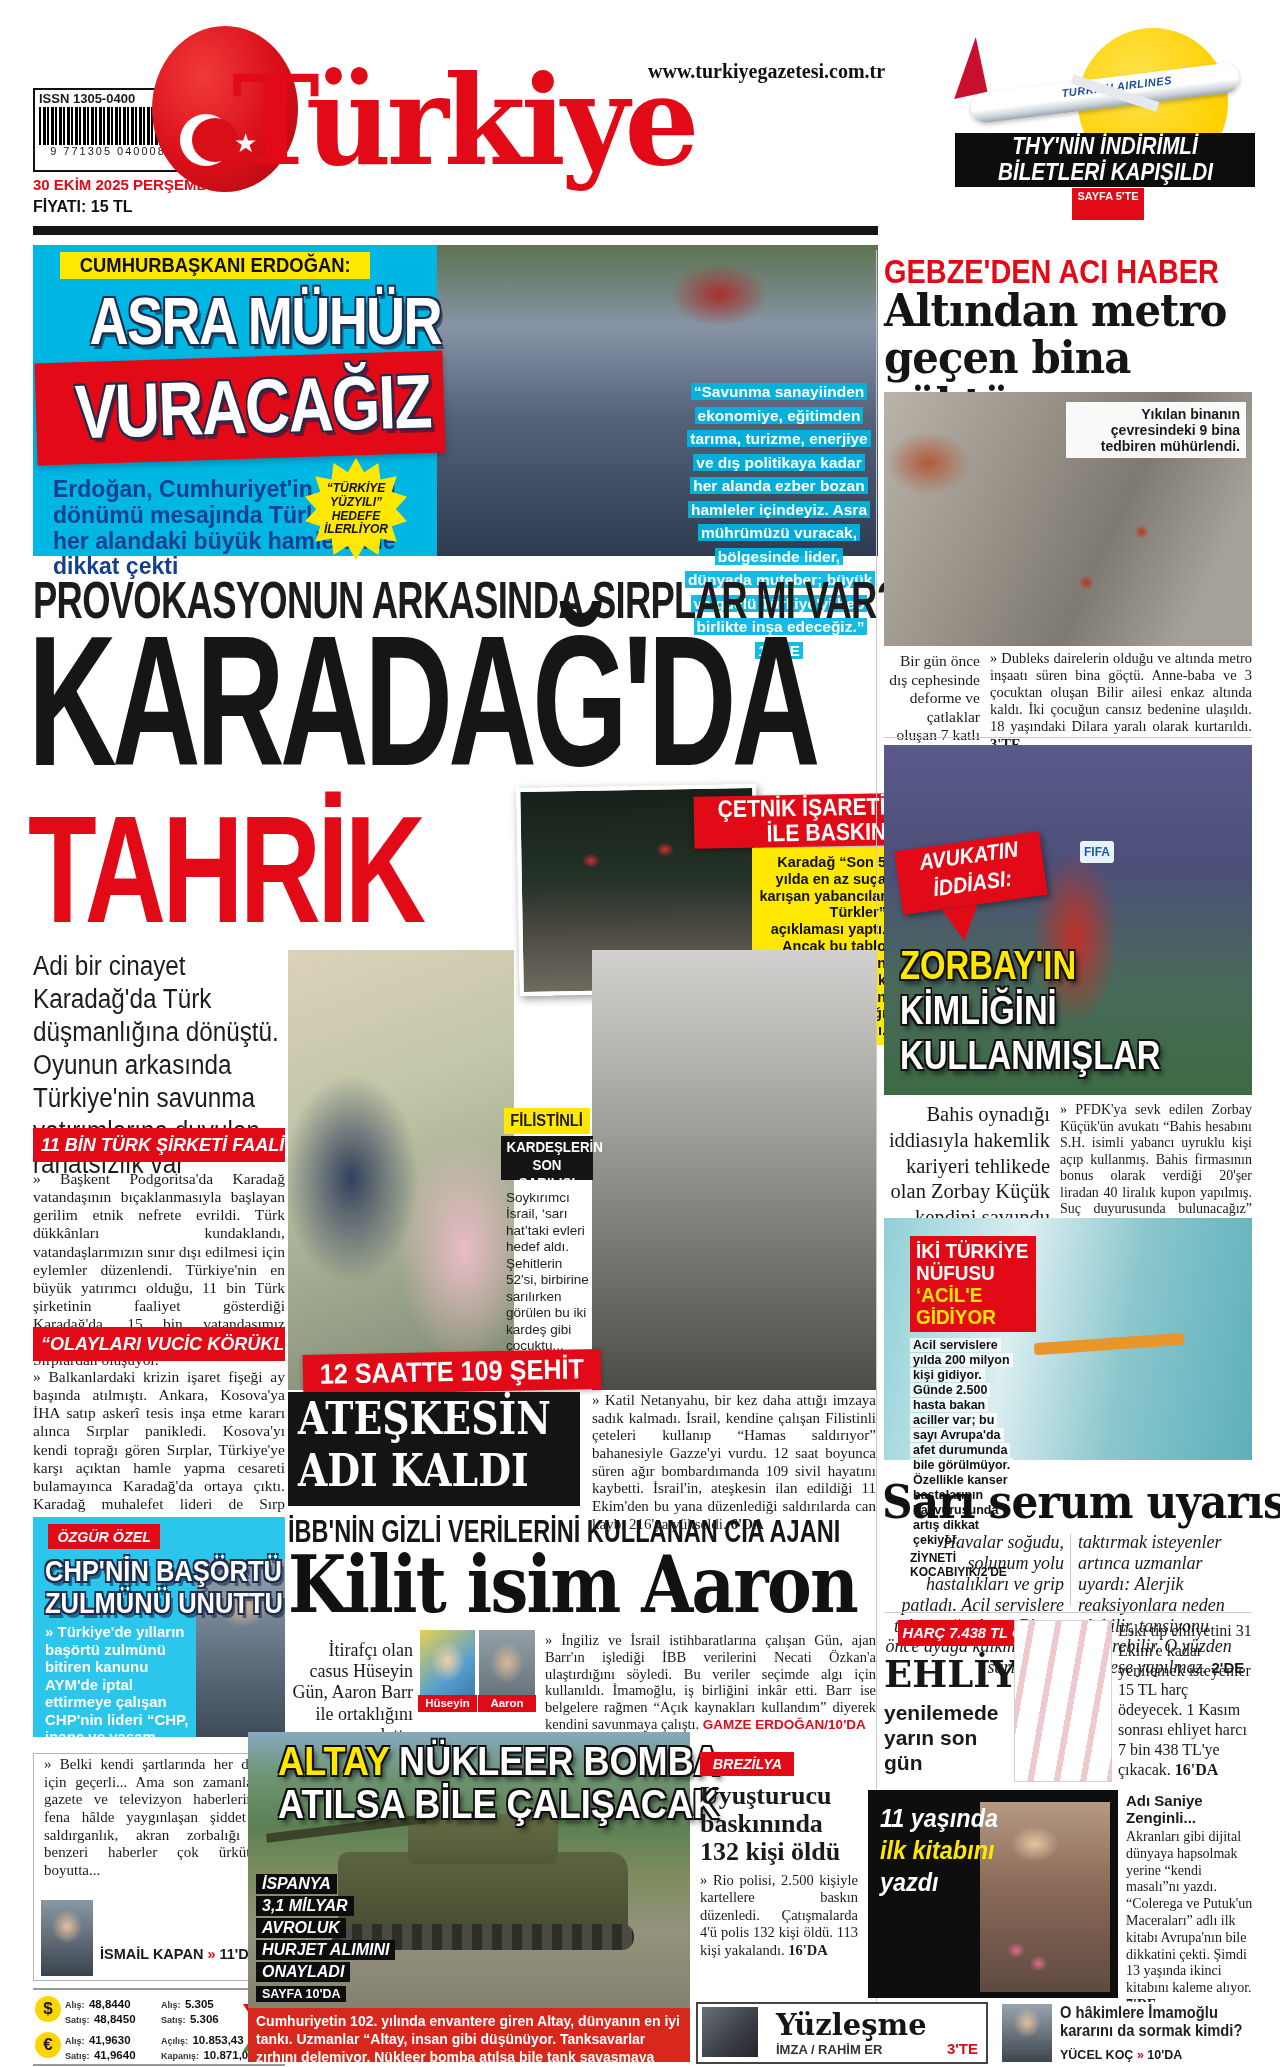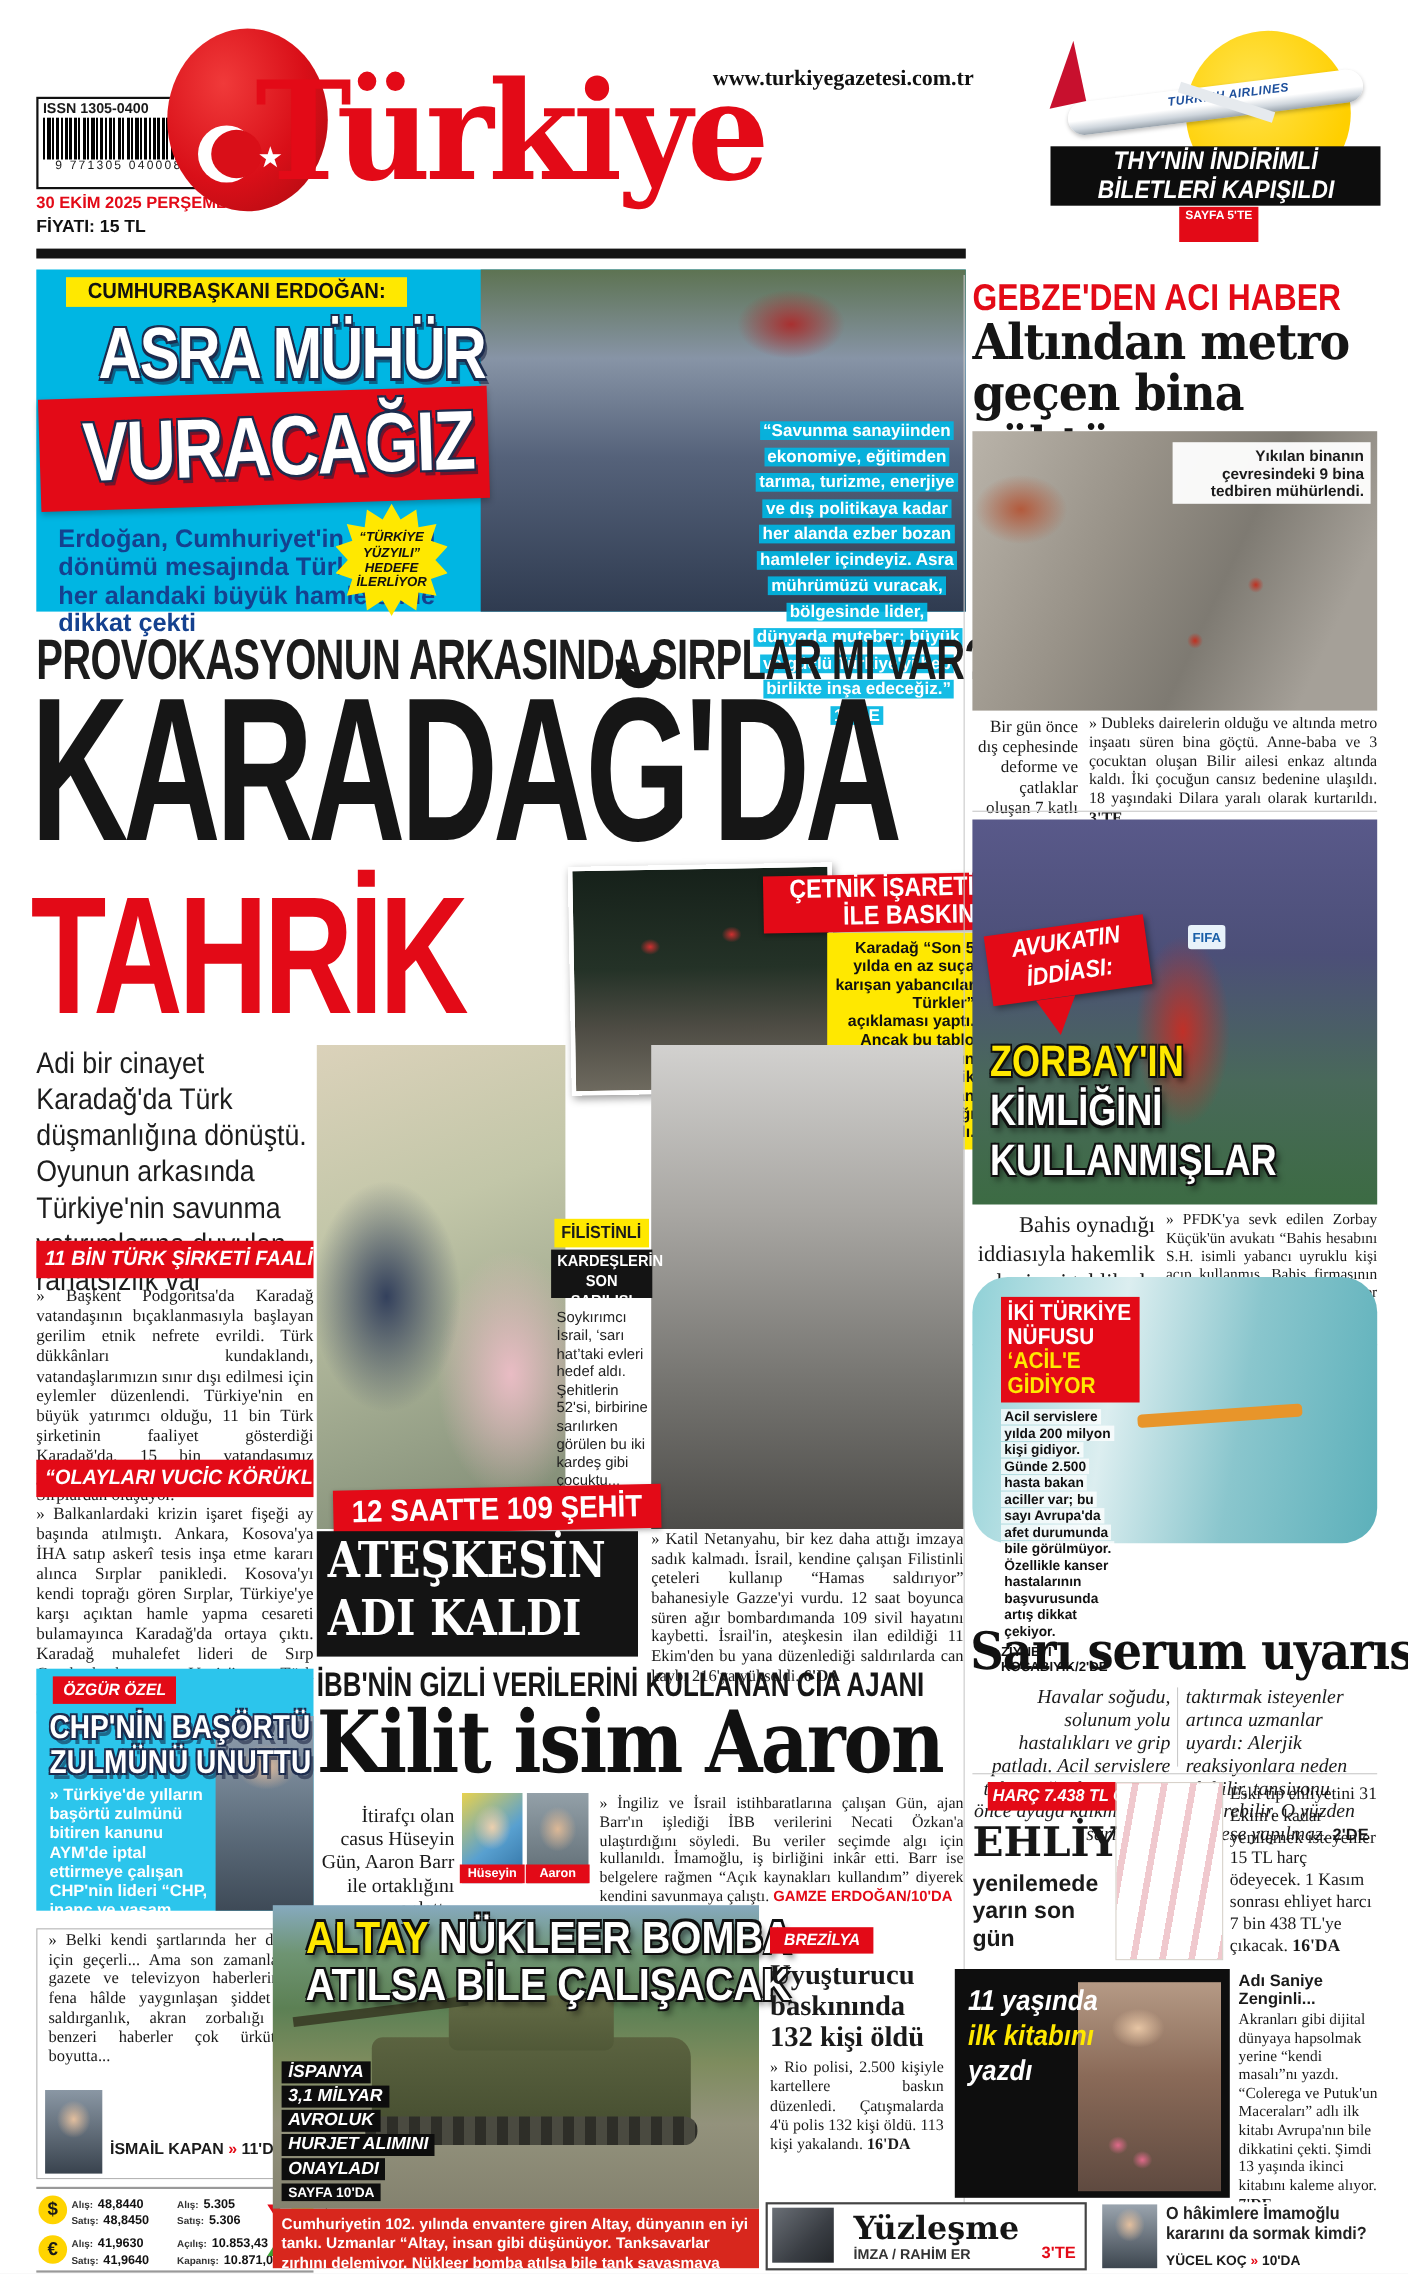--- a/index.html
+++ b/index.html
@@ -280,21 +280,21 @@
     <div class="abs" style="left:16px;top:288px;">
       <span class="cx outline-dark" style="font-size:40px;font-weight:900;color:#fff;transform:scaleX(.82);transform-origin:left;">KULLANMIŞLAR</span>
     </div>
   </div>
   <div class="abs serif" style="left:884px;top:1102px;width:166px;font-size:20.5px;text-align:right;line-height:1.26;">Bahis oynadığı iddiasıyla hakemlik kariyeri tehlikede olan Zorbay Küçük kendini savundu</div>
   <div class="abs serif just" style="left:1060px;top:1102px;width:192px;font-size:14px;line-height:1.18;">
     <span>» PFDK'ya sevk edilen Zorbay Küçük'ün avukatı “Bahis hesabını S.H. isimli yabancı uyruklu kişi açıp kullanmış. Bahis firmasının bonus olarak verdiği 20'şer liradan 40 liralık kupon yapılmış. Suç duyurusunda bulunacağız” dedi.</span> <b class="pageref" style="font-family:'Liberation Sans',sans-serif;font-size:13px;">SPOR'DA</b>
   </div>
   <div class="divider-h" style="left:884px;top:1222px;width:368px;"></div>
 
-  <div class="abs photo ph-er" style="left:884px;top:1161px;width:368px;height:242px;border-radius:32px;">
+  <div class="abs photo ph-er" style="left:884px;top:1218px;width:368px;height:242px;">
     <div class="abs" style="left:150px;top:120px;width:150px;height:12px;background:#e8952a;border-radius:4px;transform:rotate(-4deg);"></div>
     <div class="abs" style="left:26px;top:18px;width:126px;height:96px;background:#e30a17;padding:4px 6px;box-sizing:border-box;">
       <div><span class="cx" style="font-size:21px;font-weight:900;color:#fff;line-height:22px;transform:scaleX(.9);transform-origin:left;">İKİ TÜRKİYE</span></div>
       <div><span class="cx" style="font-size:21px;font-weight:900;color:#fff;line-height:22px;transform:scaleX(.9);transform-origin:left;">NÜFUSU</span></div>
       <div><span class="cx" style="font-size:21px;font-weight:900;color:#ffe800;line-height:22px;transform:scaleX(.9);transform-origin:left;">‘ACİL'E</span></div>
       <div><span class="cx" style="font-size:21px;font-weight:900;color:#ffe800;line-height:22px;transform:scaleX(.9);transform-origin:left;">GİDİYOR</span></div>
     </div>
     <div class="abs" style="left:26px;top:120px;width:102px;font-size:12.5px;font-weight:bold;color:#111;line-height:1.2;">
       <span class="qline" style="background:rgba(255,255,255,.75);">Acil servislere yılda 200 milyon kişi gidiyor. Günde 2.500 hasta bakan aciller var; bu sayı Avrupa'da afet durumunda bile görülmüyor. Özellikle kanser hastalarının başvurusunda artış dikkat çekiyor.</span>
       <div style="margin-top:3px;font-weight:900;font-size:12px;">ZİYNETİ KOCABIYIK/2'DE</div>

